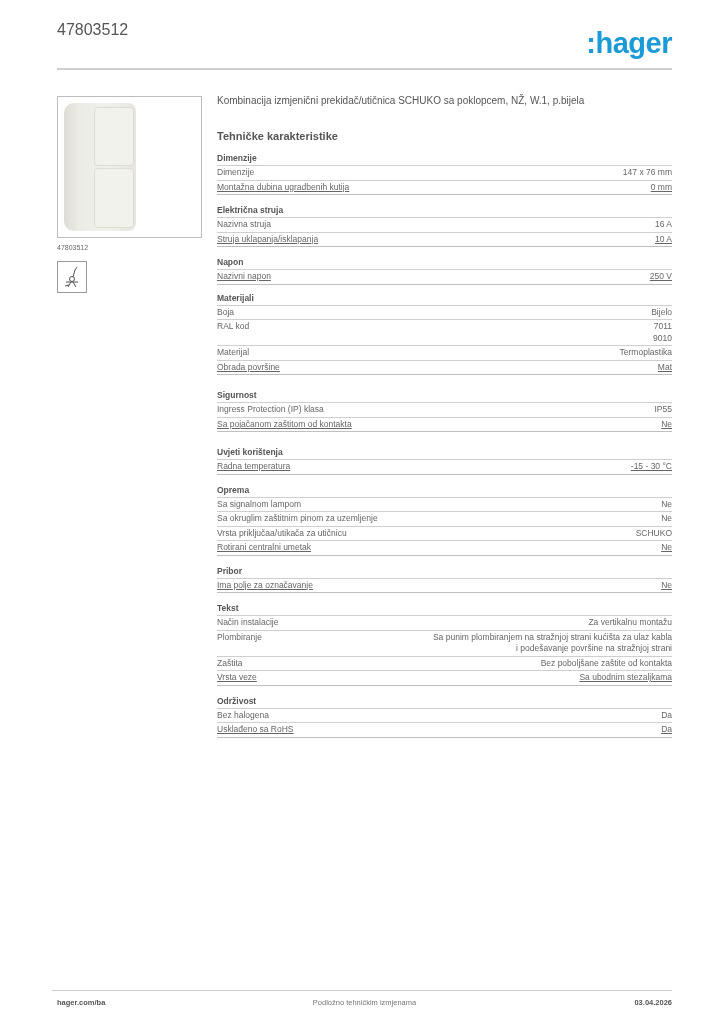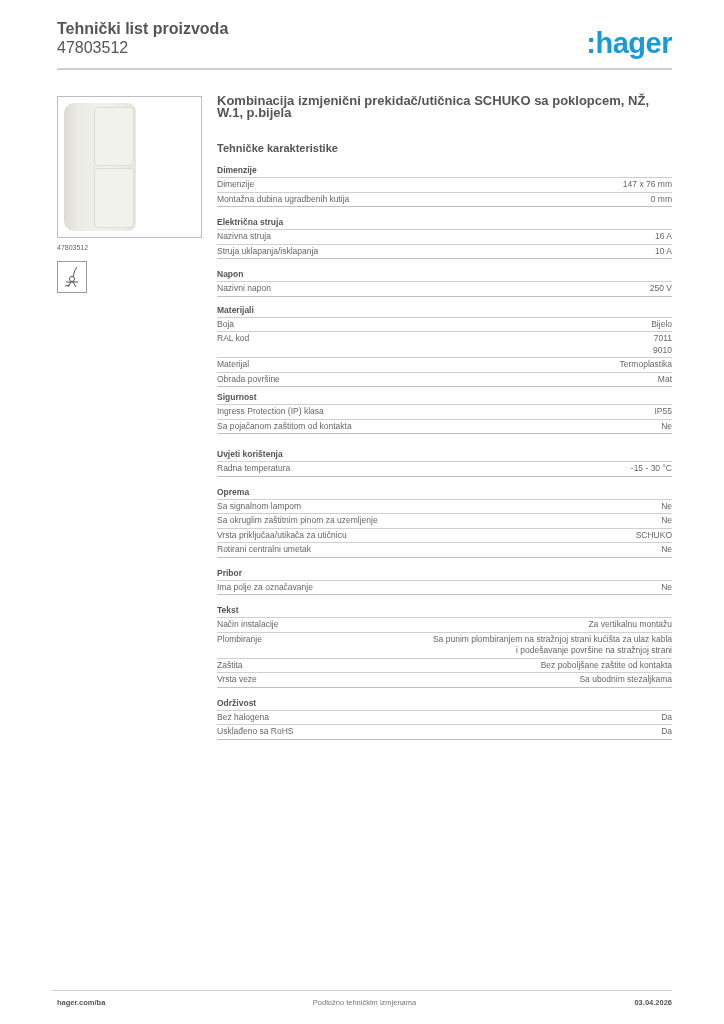--- a/index.html
+++ b/index.html
@@ -28,47 +28,46 @@
   .device .pane { position: absolute; left: 30px; width: 38px; background: #f2f2ed; border: 1px solid #dedbd2; border-radius: 4px; }
   .device .pane.top { top: 4px; height: 57px; }
   .device .pane.bottom { top: 65px; height: 58px; }
   .image-caption { font-size: 7px; color: #666; margin-top: 6px; }
   .symbol-box {
     margin-top: 10px; width: 28px; height: 30px; border: 1px solid #9a9a9a; position: relative;
   }
   .symbol-box svg { position: absolute; left: 2px; top: 3px; }
 
   .main { position: absolute; left: 217px; top: 95px; width: 455px; }
-  .product-name { font-size: 13px; font-weight: bold; color: #555; line-height: 12px; }
+  .product-name { font-size: 10px; font-weight: normal; color: #555; line-height: 12px; }
   .section-title { font-size: 11px; font-weight: bold; color: #555; margin-top: 23px; line-height: 12px; }
   .group { margin-top: 9px; }
   .group:first-of-type { margin-top: 10px; }
   .group-head {
     font-size: 8.5px; font-weight: bold; color: #555; line-height: 13px;
     border-bottom: 1px solid #cfcfcf; padding-bottom: 0;
   }
   .row {
     display: flex; justify-content: space-between; align-items: flex-start;
     font-size: 8.5px; color: #666; line-height: 11.5px; border-bottom: 1px solid #cfcfcf;
     padding-top: 1px; padding-bottom: 1px;
   }
   .row .val { text-align: right; white-space: pre-line; }
-  .group .row:last-child { border-bottom: 1.5px solid #bfbfbf; }
+  .group .row:last-child { border-bottom: 1.5px solid #bfbfbf; text-decoration: underline; }
 
   .footer-rule { position: absolute; left: 52px; top: 990px; width: 620px; height: 1px; background: #cfcfcf; }
   .footer { position: absolute; left: 57px; top: 998px; width: 615px; font-size: 7.5px; }
   .footer .site { position: absolute; left: 0; font-weight: bold; color: #555; }
   .footer .notice { position: absolute; left: 0; right: 0; text-align: center; color: #777; }
   .footer .date { position: absolute; right: 0; font-weight: bold; color: #555; }
 </style>
 </head>
 <body>
 
 <div class="header">
-  <div class="doc-title">Tehnički list proizvoda</div>
   <div class="doc-number">47803512</div>
   <div class="logo">:hager</div>
 </div>
 <div class="header-rule"></div>
 
 <div class="left-col">
   <div class="product-image">
     <div class="device">
       <div class="pane top"></div>
       <div class="pane bottom"></div>
@@ -130,21 +129,21 @@
         </div>
         <div class="row">
           <span class="lbl">Materijal</span>
           <span class="val">Termoplastika</span>
         </div>
         <div class="row">
           <span class="lbl">Obrada površine</span>
           <span class="val">Mat</span>
         </div>
       </div>
-      <div class="group" style="margin-top: 4px;">
+      <div class="group" style="margin-top: 14px;">
         <div class="group-head">Sigurnost</div>
         <div class="row">
           <span class="lbl">Ingress Protection (IP) klasa</span>
           <span class="val">IP55</span>
         </div>
         <div class="row">
           <span class="lbl">Sa pojačanom zaštitom od kontakta</span>
           <span class="val">Ne</span>
         </div>
       </div>

